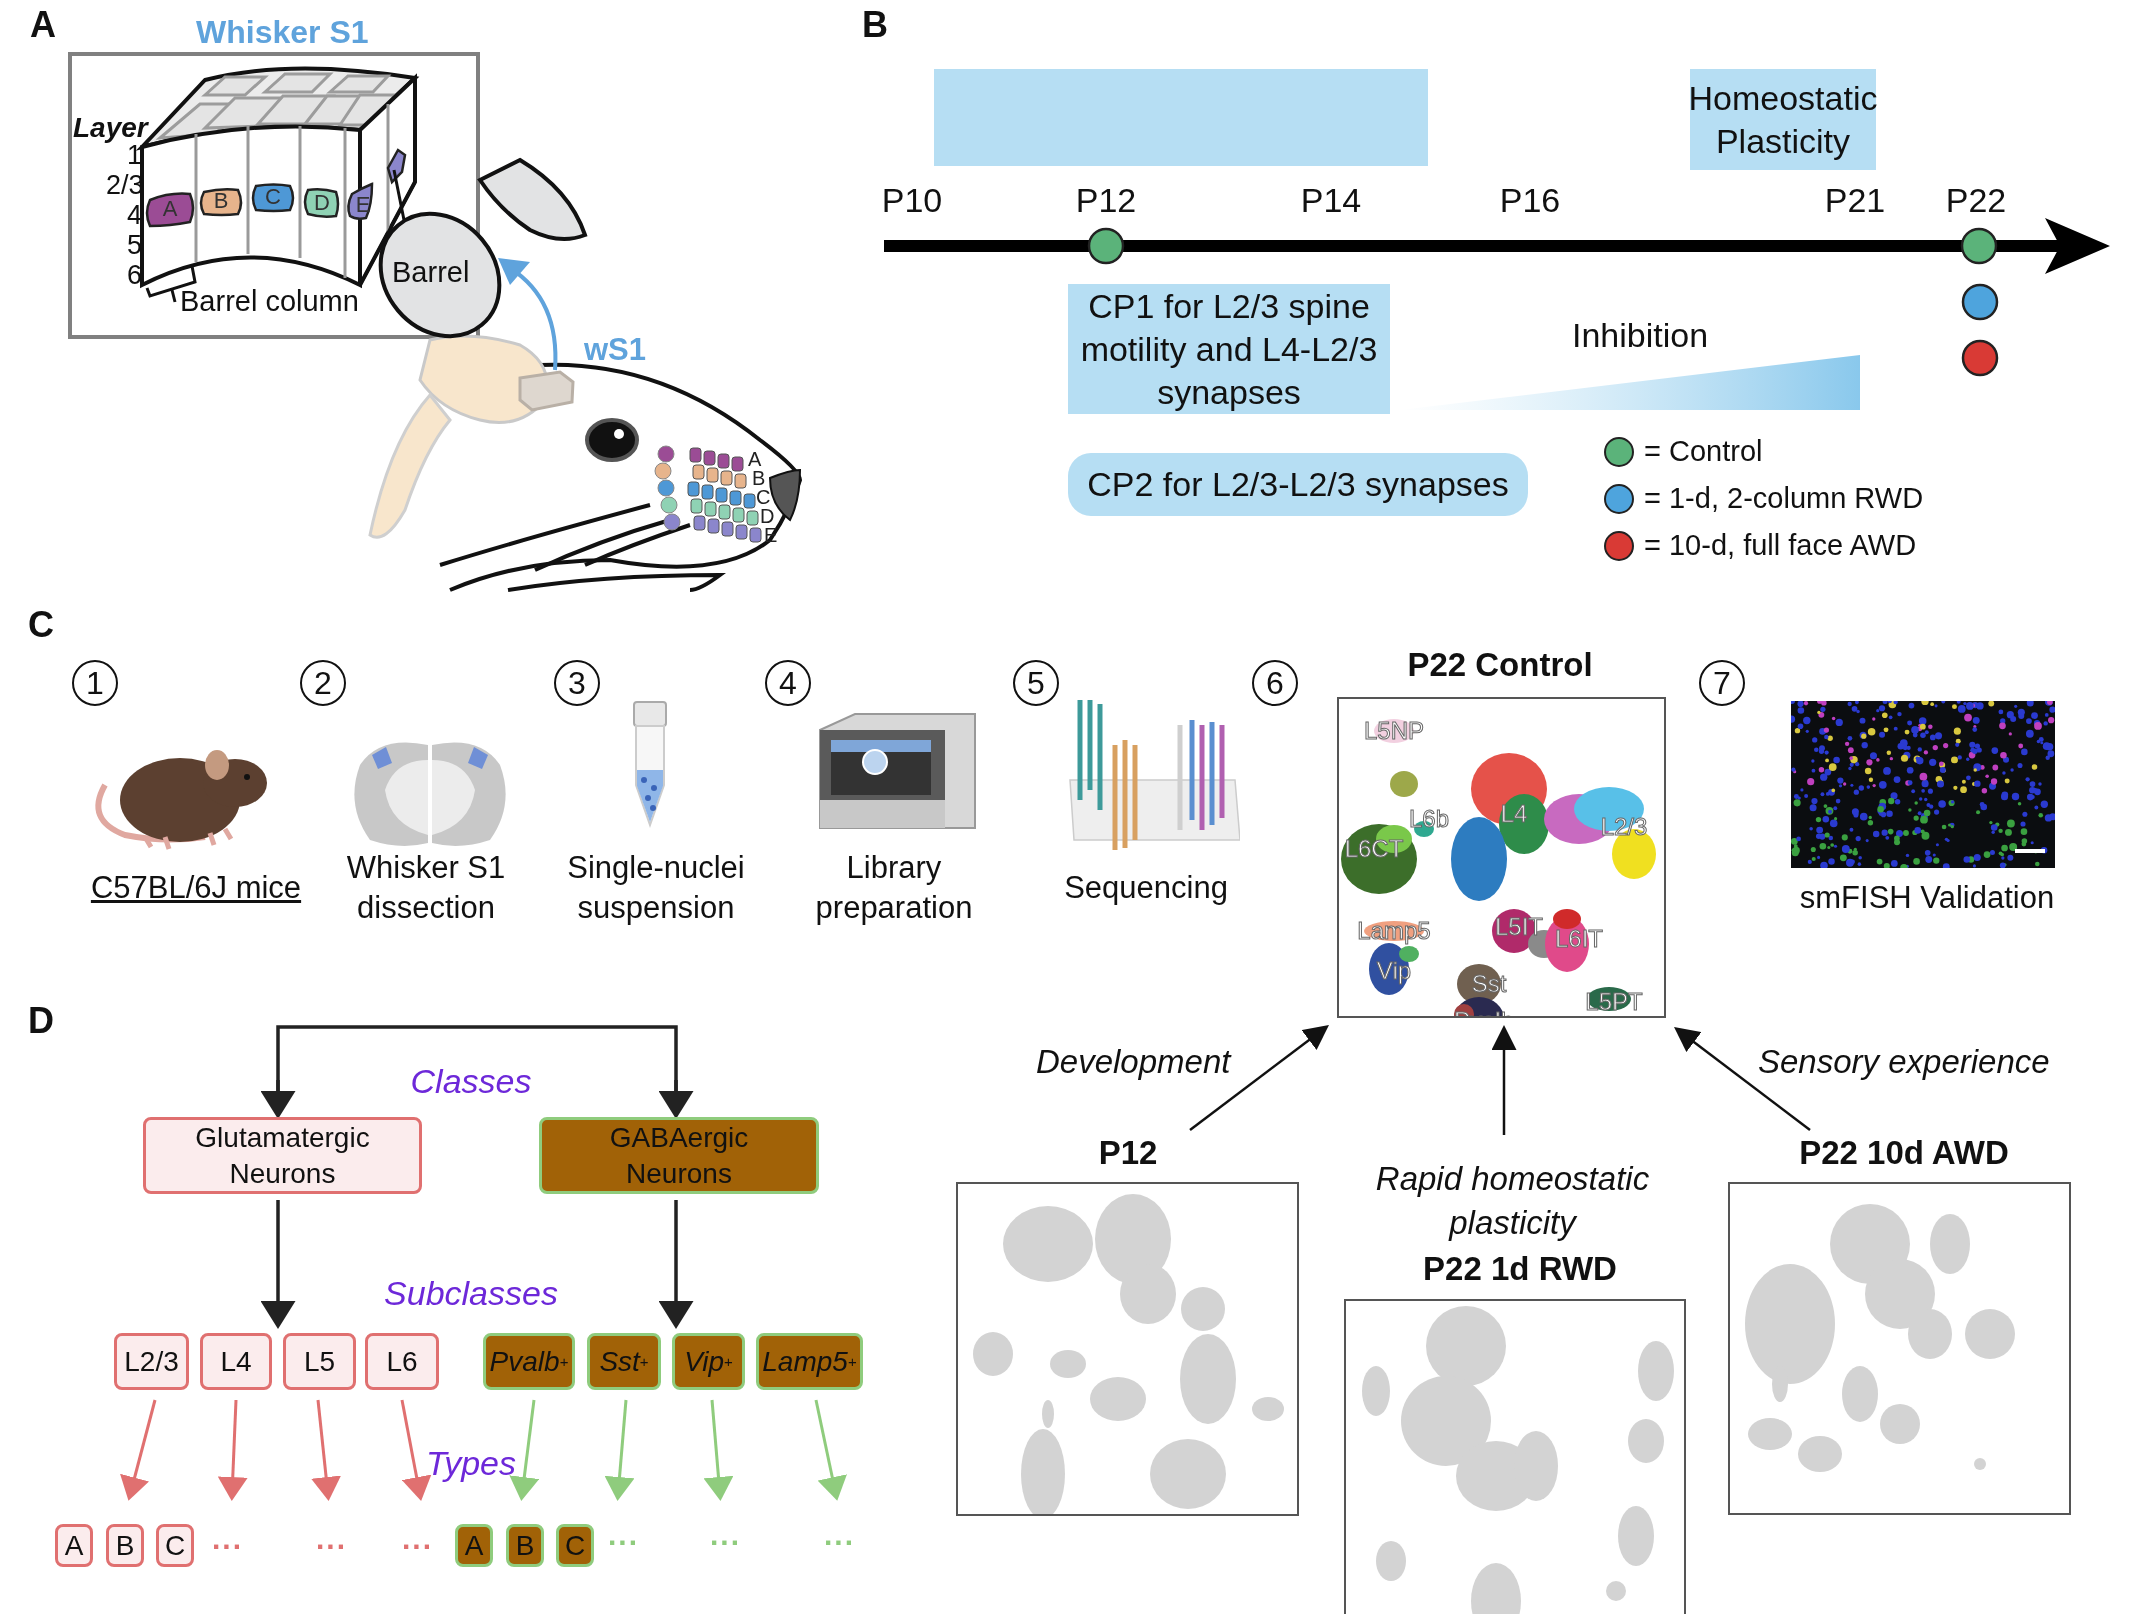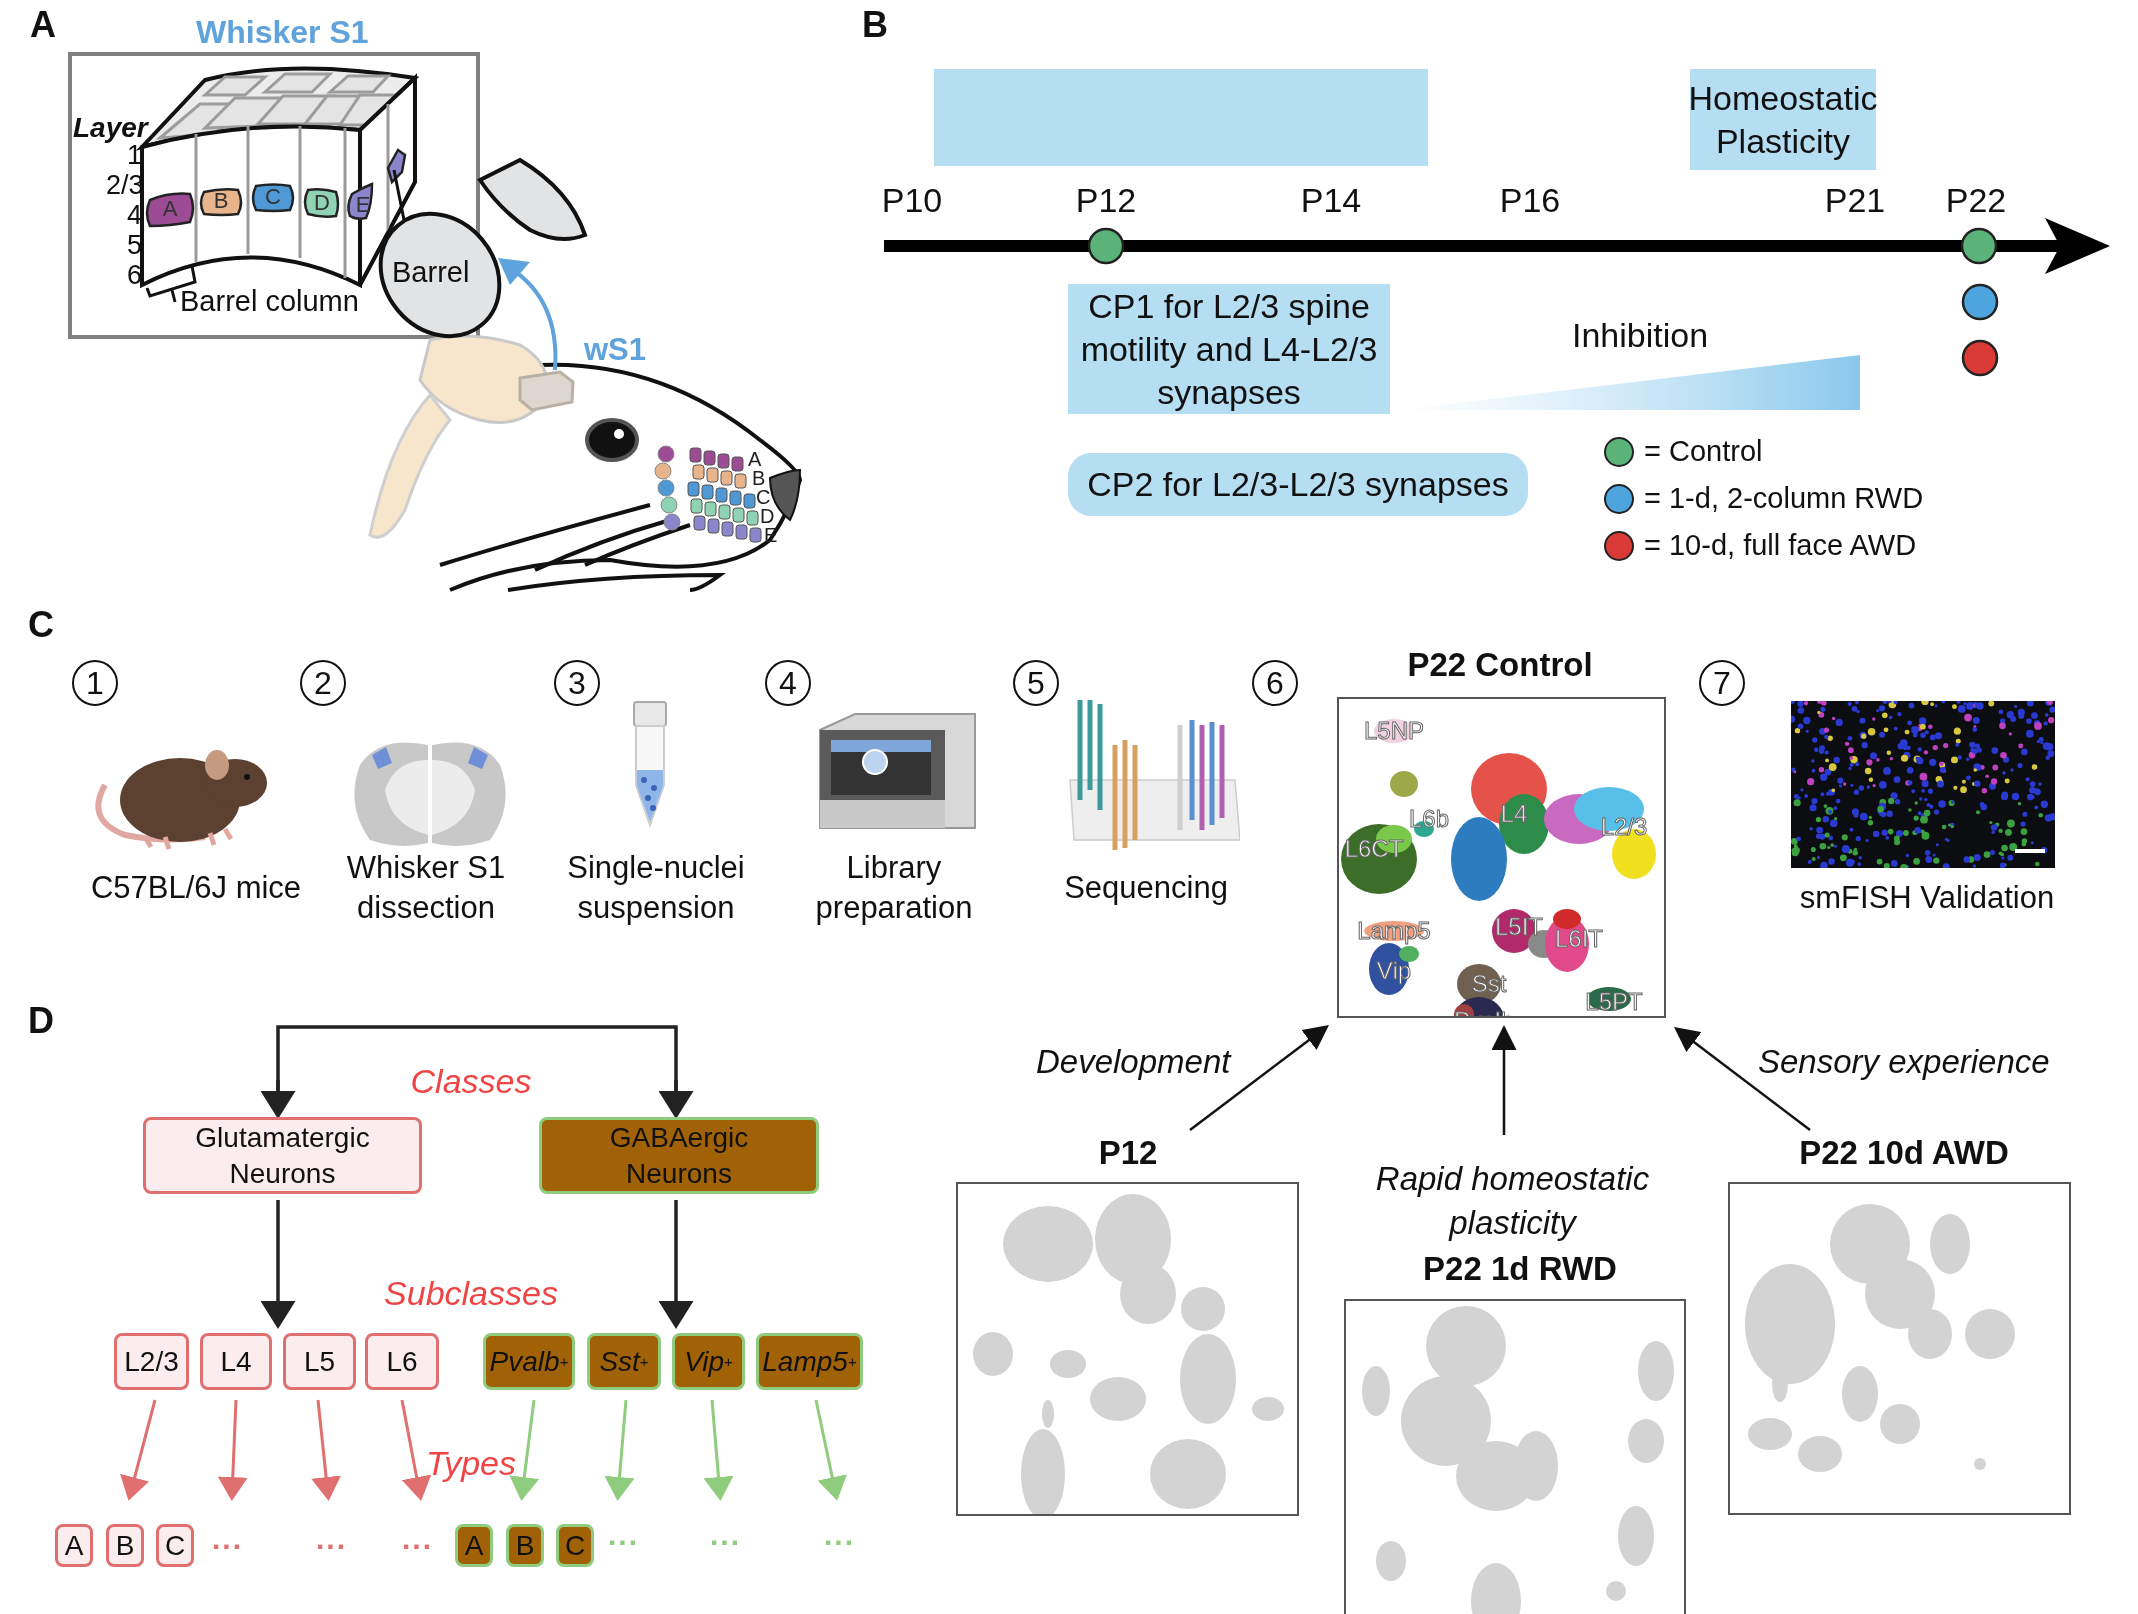--- a/index.html
+++ b/index.html
@@ -13,21 +13,21 @@
   .leg .dot{width:30px;height:30px;border-radius:50%;border:2px solid #222;box-sizing:border-box;}
   .step-num{position:absolute;width:46px;height:46px;border:2px solid #111;border-radius:50%;box-sizing:border-box;display:flex;align-items:center;justify-content:center;font-size:32px;}
   .step-cap{position:absolute;font-size:31px;text-align:center;line-height:40px;transform:translateX(-50%);white-space:nowrap;}
   .umap-title{position:absolute;font-weight:bold;font-size:33px;transform:translateX(-50%);white-space:nowrap;}
   .umap-box{position:absolute;border:2px solid #555;box-sizing:border-box;background:#fff;overflow:hidden;}
   .ital{position:absolute;font-style:italic;font-size:33px;white-space:nowrap;}
   .node{position:absolute;border-radius:8px;box-sizing:border-box;display:flex;align-items:center;justify-content:center;text-align:center;font-size:28px;line-height:36px;}
   .node.red{background:#fbeced;border:3px solid #e07070;}
   .node.green{background:#a16207;border:3px solid #8fcc7d;}
   .node.i{font-style:italic;}
-  .gray-lbl{position:absolute;color:#ef4444;font-style:italic;font-size:34px;white-space:nowrap;transform:translateX(-50%);}
+  .gray-lbl{position:absolute;color:#6d28d9;font-style:italic;font-size:34px;white-space:nowrap;transform:translateX(-50%);}
   .dots{position:absolute;font-size:30px;font-weight:bold;letter-spacing:2px;}
 </style>
 </head>
 <body>
 
 <div class="plabel" style="left:30px;top:4px;">A</div>
 <div class="abs" style="left:196px;top:14px;color:#5fa3dc;font-weight:bold;font-size:32px;">Whisker S1</div>
 
 <svg class="abs" style="left:0;top:0;" width="880" height="600">
 
@@ -259,21 +259,21 @@
       <line x1="65" y1="50" x2="65" y2="158" stroke="#d8a060"></line>
       <line x1="75" y1="55" x2="75" y2="150" stroke="#d8a060"></line>
     <line x1="120" y1="35" x2="120" y2="140" stroke="#cfcfcf"></line>
       <line x1="132" y1="30" x2="132" y2="130" stroke="#5a8fd0"></line>
       <line x1="142" y1="35" x2="142" y2="140" stroke="#b060b0"></line>
       <line x1="152" y1="32" x2="152" y2="135" stroke="#5a8fd0"></line>
       <line x1="162" y1="35" x2="162" y2="128" stroke="#b060b0"></line>
   </g>
 </svg>
 
-<div class="step-cap" style="left:196px;top:868px;">
+<div class="step-cap" style="left:196px;top:868px;text-decoration:underline;">
     <div>C57BL/6J mice</div>
   </div>
 <div class="step-cap" style="left:426px;top:848px;">
     <div>Whisker S1</div>
     <div>dissection</div>
   </div>
 <div class="step-cap" style="left:656px;top:848px;">
     <div>Single-nuclei</div>
     <div>suspension</div>
   </div>

